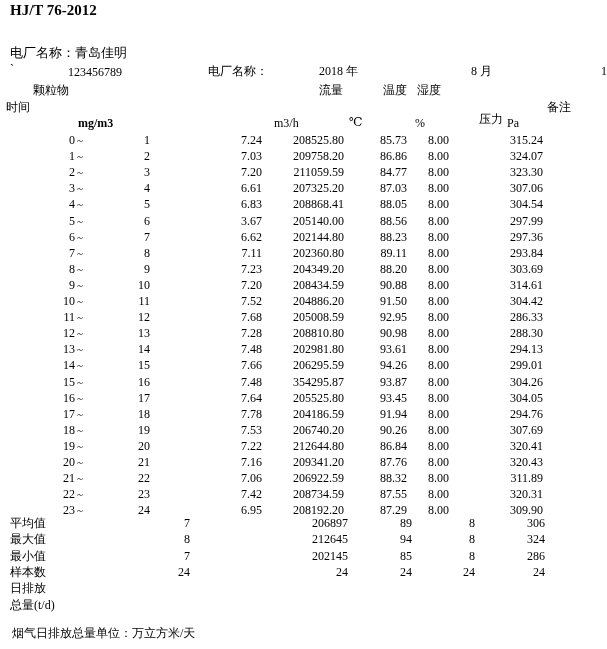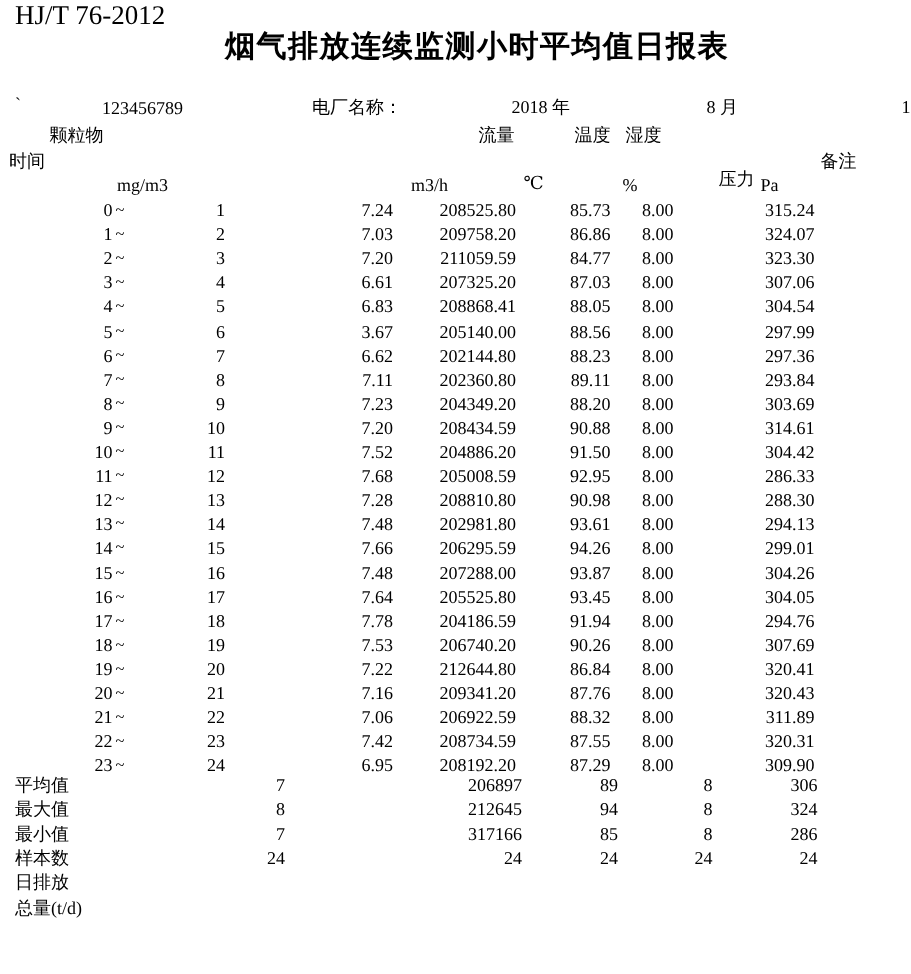--- a/index.html
+++ b/index.html
@@ -1,21 +1,21 @@
 <!DOCTYPE html>
 <html><head>
 <meta charset="utf-8">
 <style>
   html,body{margin:0;padding:0;background:#fff;}
   .page{
     position:relative;width:607px;height:649px;background:#ffffff;color:#000;
     font-family:"Liberation Serif","DejaVu Serif",serif;overflow:hidden;
   }
   .abs{position:absolute;white-space:pre;font-size:12px;line-height:14px;}
-  .std{font-weight:normal;font-size:18px;}
+  .std{font-weight:bold;font-size:15px;}
   .title{font-weight:bold;font-size:20px;letter-spacing:1px;line-height:22px;}
   .plant{font-size:13px;}
   .row,.srow{position:absolute;left:0;width:607px;height:16px;font-size:12px;line-height:14px;}
   .row span,.srow span{position:absolute;top:0;white-space:pre;}
   
   .c-start{left:0;width:75px;text-align:right;}
   .c-tilde{left:77px;top:-4px;font-size:11px;}
   .c-end{left:95px;width:55px;text-align:right;}
   .c-pm{left:199px;width:63px;text-align:right;}
   .c-flow{left:267px;width:77px;text-align:right;}
@@ -30,38 +30,38 @@
   .s-hum{left:430px;width:45px;text-align:right;}
   .s-press{left:490px;width:55px;text-align:right;}
 </style>
 </head>
 <body>
 
 <div class="page">
 
   <div class="abs std" style="left:10px;top:3px;">HJ/T 76-2012</div>
 
-  <div class="abs title" style="left:150px;top:20px;">烟气排放连续监测小时平均值日报表</div>
-
+
+  <div class="abs plant" style="left:10px;top:46px;"><span>电厂名称：</span><span>青岛佳明</span></div>
 
   <div class="abs" style="left:10px;top:62px;">`</div>
   <div class="abs" style="left:68px;top:65px;">123456789</div>
   <div class="abs" style="left:208px;top:64px;">电厂名称：</div>
-  <div class="abs" style="left:319px;top:64px;margin-left:22px;">2018 年</div>
+  <div class="abs" style="left:319px;top:64px;">2018 年</div>
   <div class="abs" style="left:471px;top:64px;">8 月</div>
   <div class="abs" style="left:601px;top:64px;">12 日</div>
 
   <div class="abs" style="left:33px;top:83px;">颗粒物</div>
   <div class="abs" style="left:319px;top:83px;">流量</div>
   <div class="abs" style="left:383px;top:83px;"><span>温度</span><span style="margin-left:10px;">湿度</span></div>
   <div class="abs" style="left:479px;top:83px;margin-top:29px;">压力</div>
   <div class="abs" style="left:6px;top:100px;">时间</div>
   <div class="abs" style="left:547px;top:100px;">备注</div>
 
-  <div class="abs" style="left:78px;top:116px;">mg/m3</div>
+  <div class="abs" style="left:78px;top:116px;font-weight:bold;">mg/m3</div>
   <div class="abs" style="left:274px;top:116px;">m3/h</div>
   <div class="abs" style="left:349px;top:115px;">℃</div>
   <div class="abs" style="left:415px;top:116px;">%</div>
   <div class="abs" style="left:482px;top:116px;margin-left:25px;">Pa</div>
 
   <div id="data-rows">
       <div class="row" style="top: 133px;">
         <span class="c-start">0</span>
         <span class="c-tilde">~</span>
         <span class="c-end">1</span>
@@ -209,21 +209,21 @@
         <span class="c-flow">206295.59</span>
         <span class="c-temp">94.26</span>
         <span class="c-hum">8.00</span>
         <span class="c-press">299.01</span>
       </div>
       <div class="row" style="top: 374.5px;">
         <span class="c-start">15</span>
         <span class="c-tilde">~</span>
         <span class="c-end">16</span>
         <span class="c-pm">7.48</span>
-        <span class="c-flow">207288.00</span>
+        <span class="c-flow">354295.87</span>
         <span class="c-temp">93.87</span>
         <span class="c-hum">8.00</span>
         <span class="c-press">304.26</span>
       </div>
       <div class="row" style="top: 390.6px;">
         <span class="c-start">16</span>
         <span class="c-tilde">~</span>
         <span class="c-end">17</span>
         <span class="c-pm">7.64</span>
         <span class="c-flow">205525.80</span>
@@ -316,21 +316,21 @@
         <span class="s-label">最大值</span>
         <span class="s-col1">8</span>
         <span class="s-flow">212645</span>
         <span class="s-temp">94</span>
         <span class="s-hum">8</span>
         <span class="s-press">324</span>
       </div>
       <div class="srow" style="top: 548.6px;">
         <span class="s-label">最小值</span>
         <span class="s-col1">7</span>
-        <span class="s-flow">317166</span>
+        <span class="s-flow">202145</span>
         <span class="s-temp">85</span>
         <span class="s-hum">8</span>
         <span class="s-press">286</span>
       </div>
       <div class="srow" style="top: 564.9px;">
         <span class="s-label">样本数</span>
         <span class="s-col1">24</span>
         <span class="s-flow">24</span>
         <span class="s-temp">24</span>
         <span class="s-hum">24</span>
@@ -347,14 +347,15 @@
       <div class="srow" style="top: 597.5px;">
         <span class="s-label">总量(t/d)</span>
         <span class="s-col1"></span>
         <span class="s-flow"></span>
         <span class="s-temp"></span>
         <span class="s-hum"></span>
         <span class="s-press"></span>
       </div>
     </div>
 
+  <div class="abs" style="left:12px;top:626px;">烟气日排放总量单位：万立方米/天</div>
 
 </div>
 
 </body></html>

